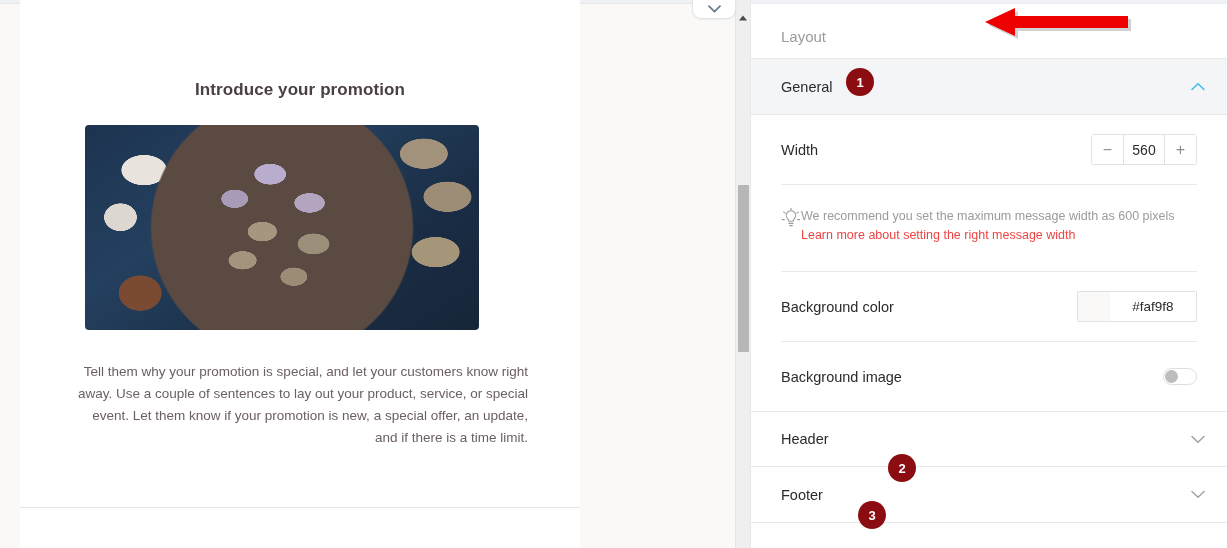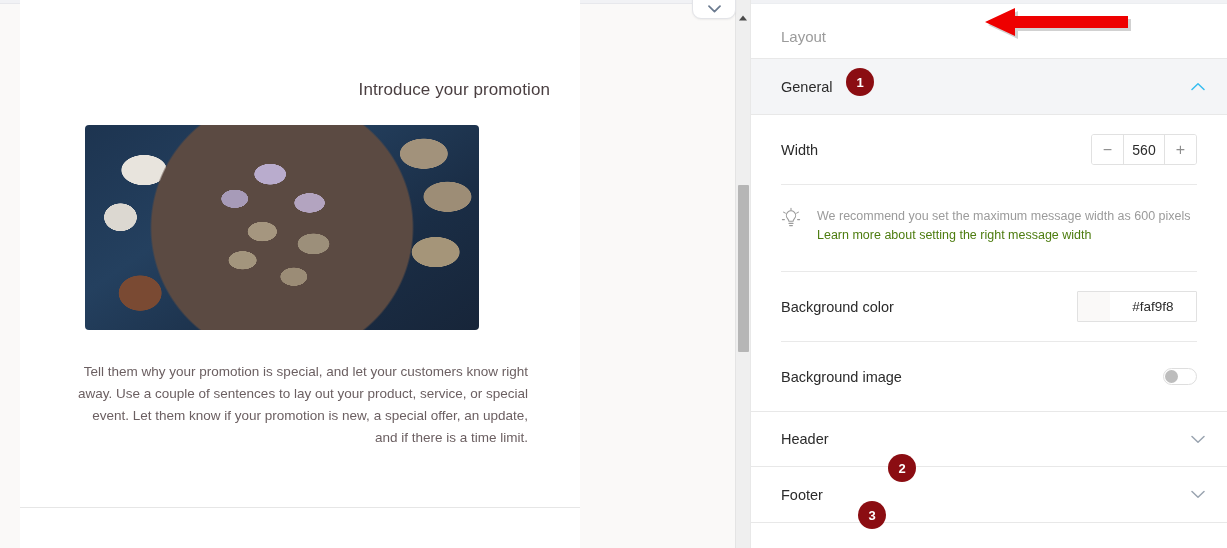--- a/index.html
+++ b/index.html
@@ -52,22 +52,22 @@
     background:
       radial-gradient(circle at 33% 20%, rgba(255,255,255,.5) 0 1px, transparent 2px),
       radial-gradient(circle at 41% 70%, rgba(255,255,255,.35) 0 1px, transparent 2px),
       radial-gradient(circle at 57% 14%, rgba(255,255,255,.45) 0 1px, transparent 2px),
       radial-gradient(circle at 66% 80%, rgba(255,255,255,.3) 0 1px, transparent 2px),
       radial-gradient(circle at 88% 55%, rgba(255,255,255,.4) 0 1px, transparent 2px),
       radial-gradient(circle at 19% 38%, rgba(255,255,255,.3) 0 1px, transparent 2px);
   }
 
   .email-heading {
-    text-align: right;
-    font-size: 17px; font-weight: normal; color: #4a3f41;
+    text-align: center;
+    font-size: 17px; font-weight: bold; color: #4a3f41;
     padding: 38px 30px 0;
     letter-spacing: .1px;
   }
 
   .email-hero-wrap { padding: 25px 65px 0; }
   .email-hero {
     width: 394px; height: 205px;
     border-radius: 4px;
     position: relative; overflow: hidden;
     background:
@@ -205,26 +205,26 @@
     user-select: none;
   }
   .stepper-val {
     width: 42px; display: flex; align-items: center; justify-content: center;
     font-size: 14px; color: #2b2b2b;
     border-left: 1px solid #e1e1e1; border-right: 1px solid #e1e1e1;
   }
 
   
   .tip {
-    display: flex; gap: 16px; align-items: flex-start;
+    display: flex; gap: 0; align-items: flex-start;
     padding: 21px 0 26px 0;
   }
   .tip-icon { flex: 0 0 auto; margin-top: 1px; }
   .tip-text { font-size: 12.5px; line-height: 19px; color: #9b9b9b; }
-  .tip-link { color: #4d7c0f; cursor: pointer; display: block; }
+  .tip-link { color: #ef4444; cursor: pointer; display: block; }
 
   
   .color-field {
     display: flex; align-items: center;
     width: 120px; height: 31px;
     border: 1px solid #e1e1e1; border-radius: 1px;
     background: #fff; overflow: hidden;
   }
   .color-swatch { width: 32px; height: 100%; background: #faf9f8; }
   .color-hex {

